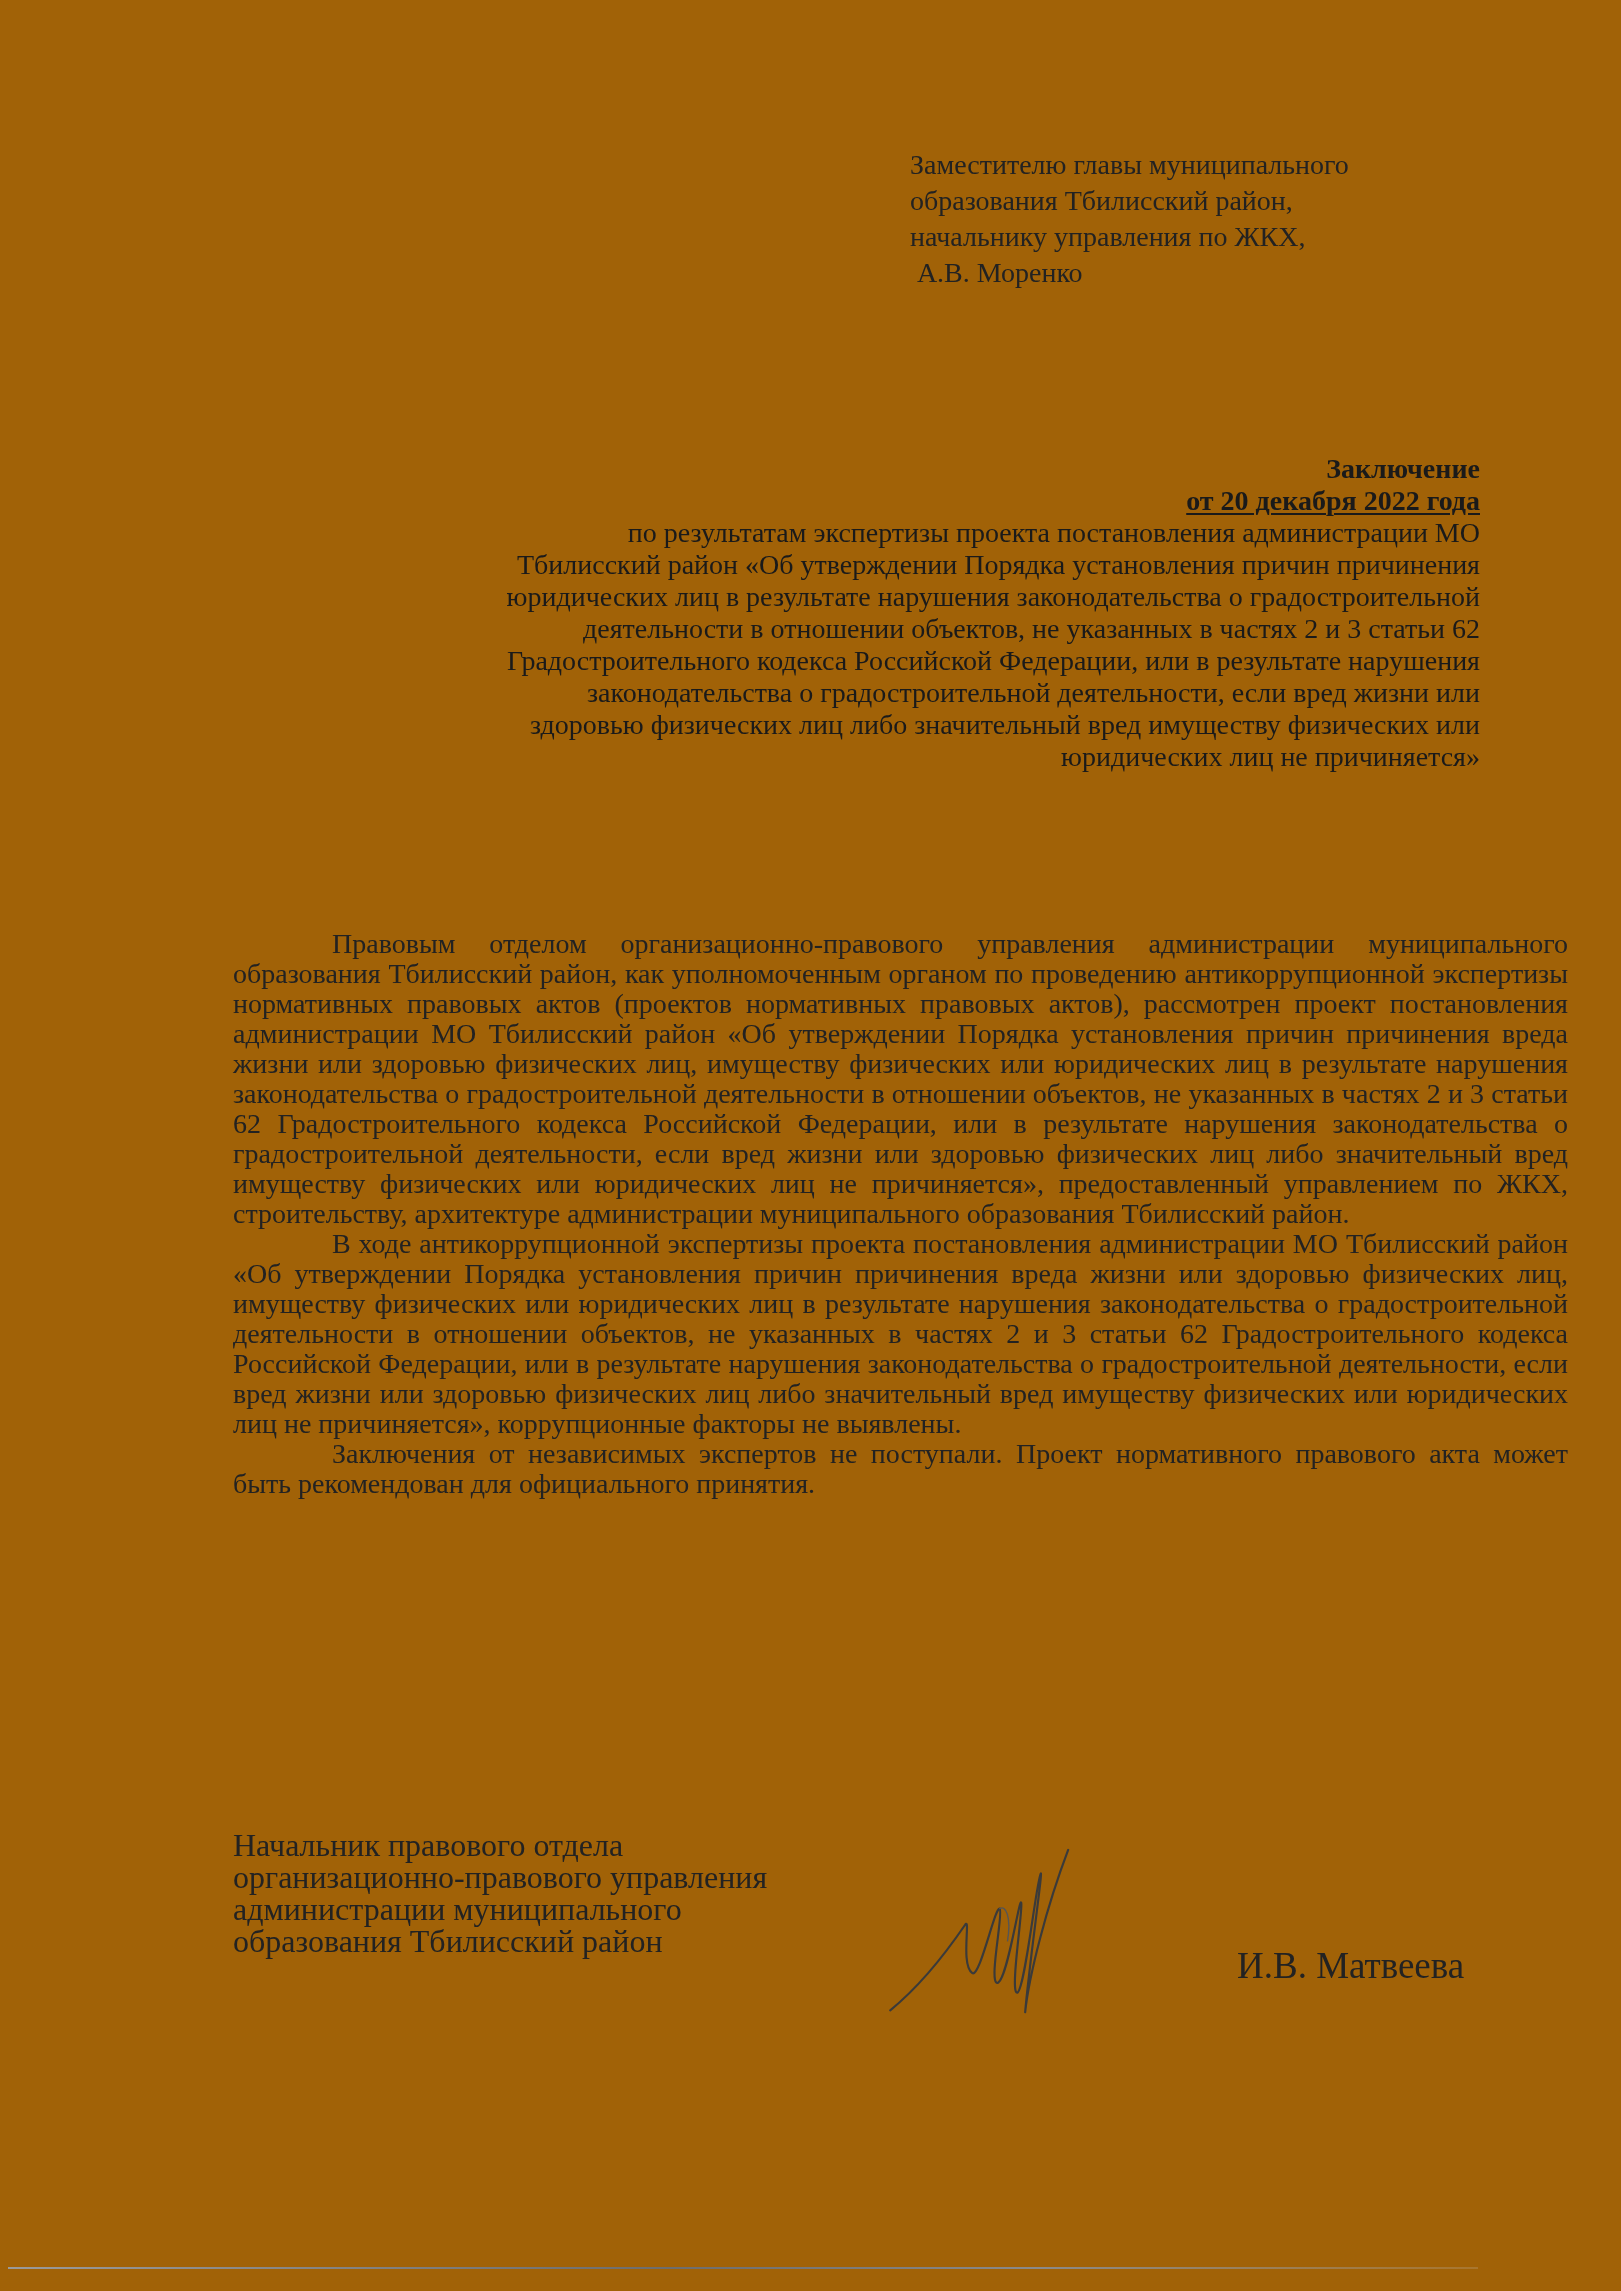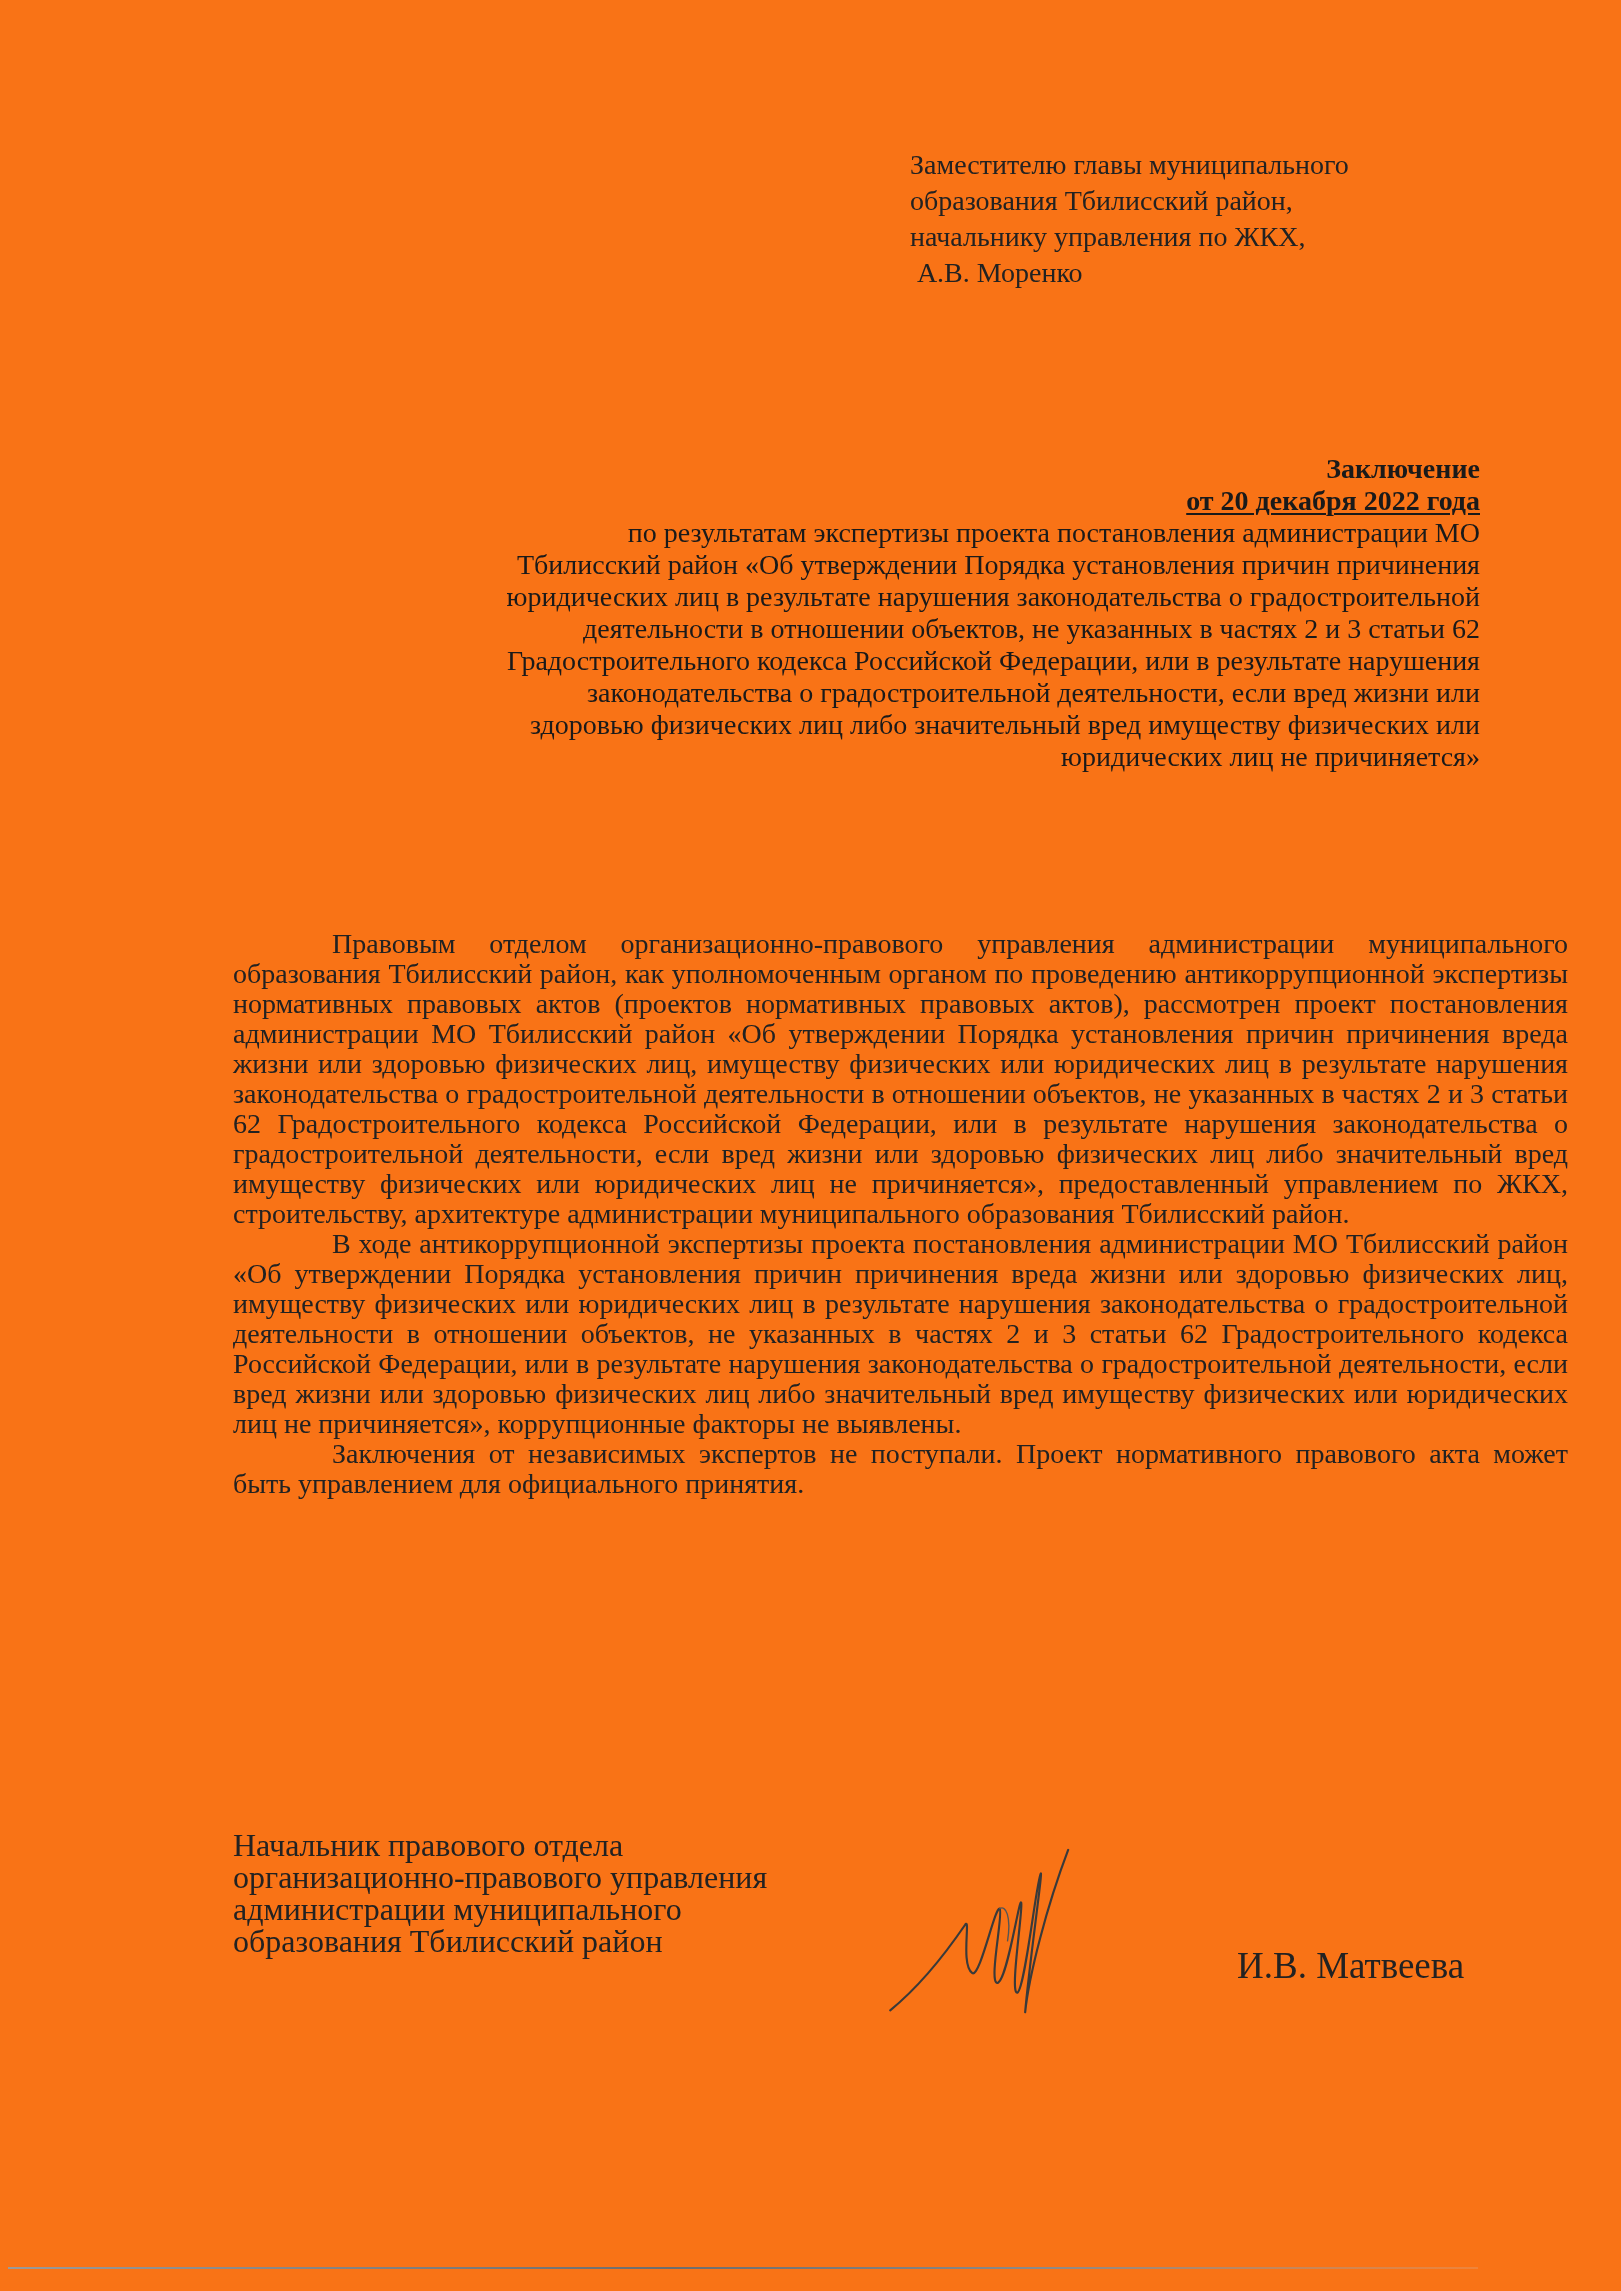--- a/index.html
+++ b/index.html
@@ -13,21 +13,21 @@
       position: relative;
       overflow: hidden;
       font-family: "Liberation Serif", "DejaVu Serif", serif;
       color: #1a1a1a;
     }
     .page {
       position: absolute;
       left: 0; top: 0;
       width: 1621px;
       height: 2292px;
-      background: #f97316;
+      background: #a16207;
     }
     .addressee {
       position: absolute;
       left: 910px;
       top: 147px;
       font-size: 28px;
       line-height: 36px;
       color: #222;
     }
     .addressee div { white-space: nowrap; }
@@ -129,21 +129,21 @@
       <div>Градостроительного кодекса Российской Федерации, или в результате нарушения</div>
       <div>законодательства о градостроительной деятельности, если вред жизни или</div>
       <div>здоровью физических лиц либо значительный вред имуществу физических или</div>
       <div>юридических лиц не причиняется»</div>
     </div>
   </div>
 
   <div class="body-text">
     <p>Правовым отделом организационно-правового управления администрации муниципального образования Тбилисский район, как уполномоченным органом по проведению антикоррупционной экспертизы нормативных правовых актов (проектов нормативных правовых актов), рассмотрен проект постановления администрации МО Тбилисский район «Об утверждении Порядка установления причин причинения вреда жизни или здоровью физических лиц, имуществу физических или юридических лиц в результате нарушения законодательства о градостроительной деятельности в отношении объектов, не указанных в частях 2 и 3 статьи 62 Градостроительного кодекса Российской Федерации, или в результате нарушения законодательства о градостроительной деятельности, если вред жизни или здоровью физических лиц либо значительный вред имуществу физических или юридических лиц не причиняется», предоставленный управлением по ЖКХ, строительству, архитектуре администрации муниципального образования Тбилисский район.</p>
     <p>В ходе антикоррупционной экспертизы проекта постановления администрации МО Тбилисский район «Об утверждении Порядка установления причин причинения вреда жизни или здоровью физических лиц, имуществу физических или юридических лиц в результате нарушения законодательства о градостроительной деятельности в отношении объектов, не указанных в частях 2 и 3 статьи 62 Градостроительного кодекса Российской Федерации, или в результате нарушения законодательства о градостроительной деятельности, если вред жизни или здоровью физических лиц либо значительный вред имуществу физических или юридических лиц не причиняется», коррупционные факторы не выявлены.</p>
-    <p>Заключения от независимых экспертов не поступали. Проект нормативного правового акта может быть управлением для официального принятия.</p>
+    <p>Заключения от независимых экспертов не поступали. Проект нормативного правового акта может быть рекомендован для официального принятия.</p>
   </div>
 
   <div class="signature-block">
     <div>Начальник правового отдела</div>
     <div>организационно-правового управления</div>
     <div>администрации муниципального</div>
     <div>образования Тбилисский район</div>
   </div>
 
   <svg class="signature-mark" viewBox="0 0 260 180">

